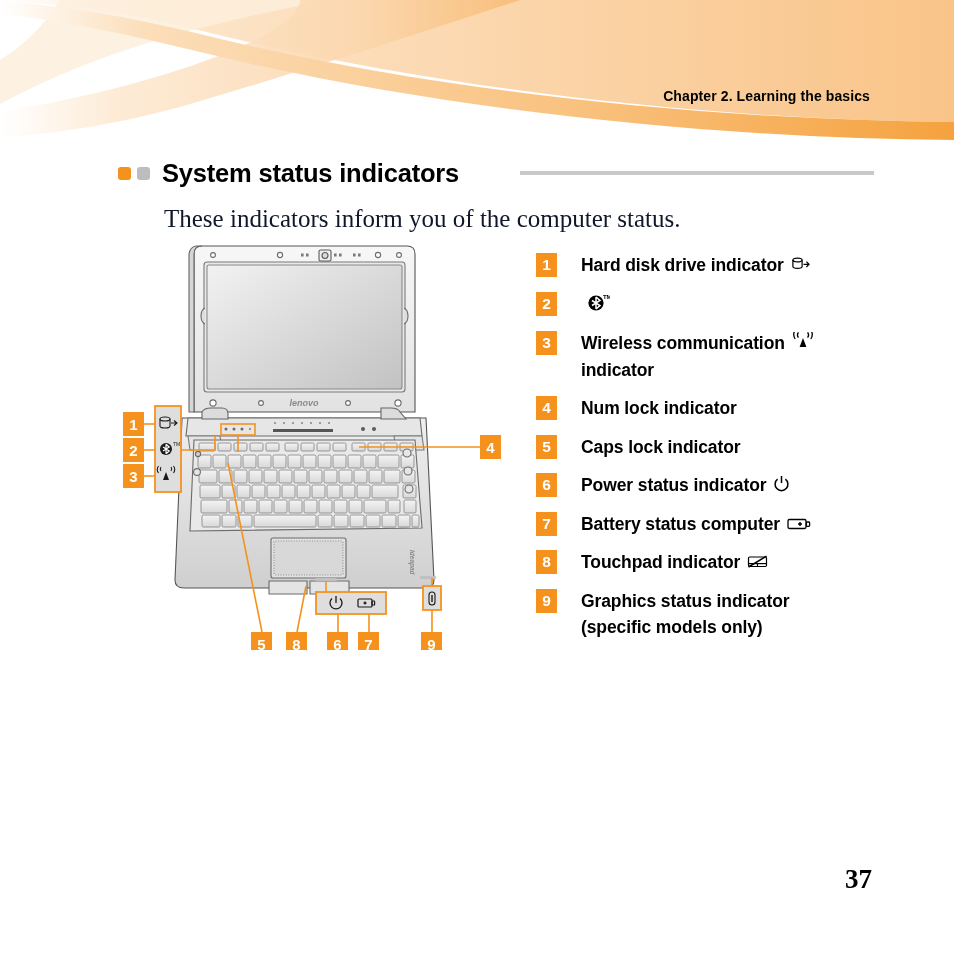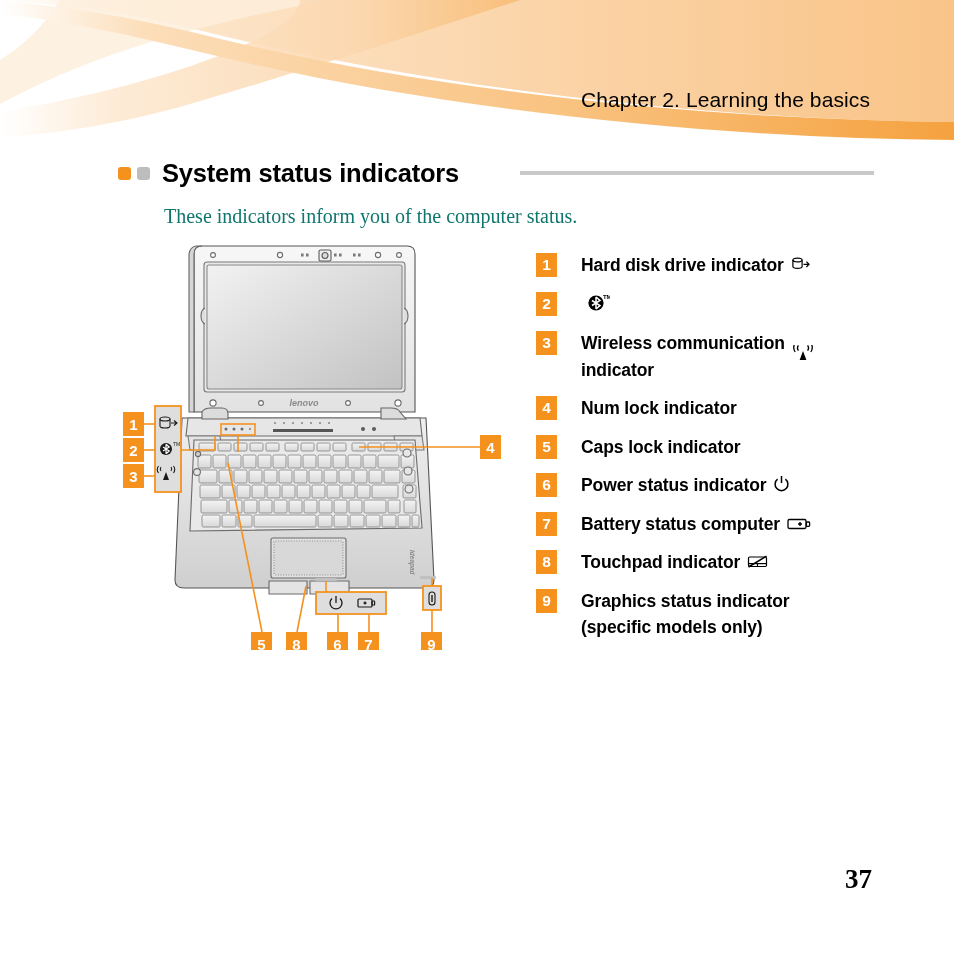--- a/index.html
+++ b/index.html
@@ -20,22 +20,22 @@
     position: absolute;
     left: 0; top: 0;
     width: 954px;
     height: 140px;
   }
   #chapter-title {
     position: absolute;
     right: 84px;
     top: 88px;
     font-family: "Liberation Sans", sans-serif;
-    font-size: 21px;
-    font-weight: normal;
+    font-size: 14px;
+    font-weight: bold;
     color: #000000;
     letter-spacing: 0.1px;
     white-space: nowrap;
   }
 
   
   #section-heading {
     position: absolute;
     left: 118px;
     top: 158px;
@@ -66,22 +66,22 @@
     height: 4px;
     background: #C9C9C9;
   }
 
   
   #intro-text {
     position: absolute;
     left: 164px;
     top: 205px;
     font-family: "Liberation Serif", serif;
-    font-size: 20px;
-    color: #0f766e;
+    font-size: 25px;
+    color: #0f172a;
     white-space: nowrap;
   }
 
   
   #laptop-figure {
     position: absolute;
     left: 110px;
     top: 240px;
     width: 420px;
     height: 410px;
@@ -112,21 +112,20 @@
     margin-top: 1px;
   }
   .legend-label {
     margin-left: 24px;
     font-size: 17.5px;
     font-weight: bold;
     color: #000000;
     line-height: 26.5px;
     letter-spacing: -0.1px;
     display: flex;
-    align-items: center;
     flex-wrap: wrap;
   }
   .legend-label .lbl-text { white-space: pre-wrap; }
   .legend-icon {
     display: inline-block;
     margin-left: 7px;
     position: relative;
     top: 1px;
   }
 

